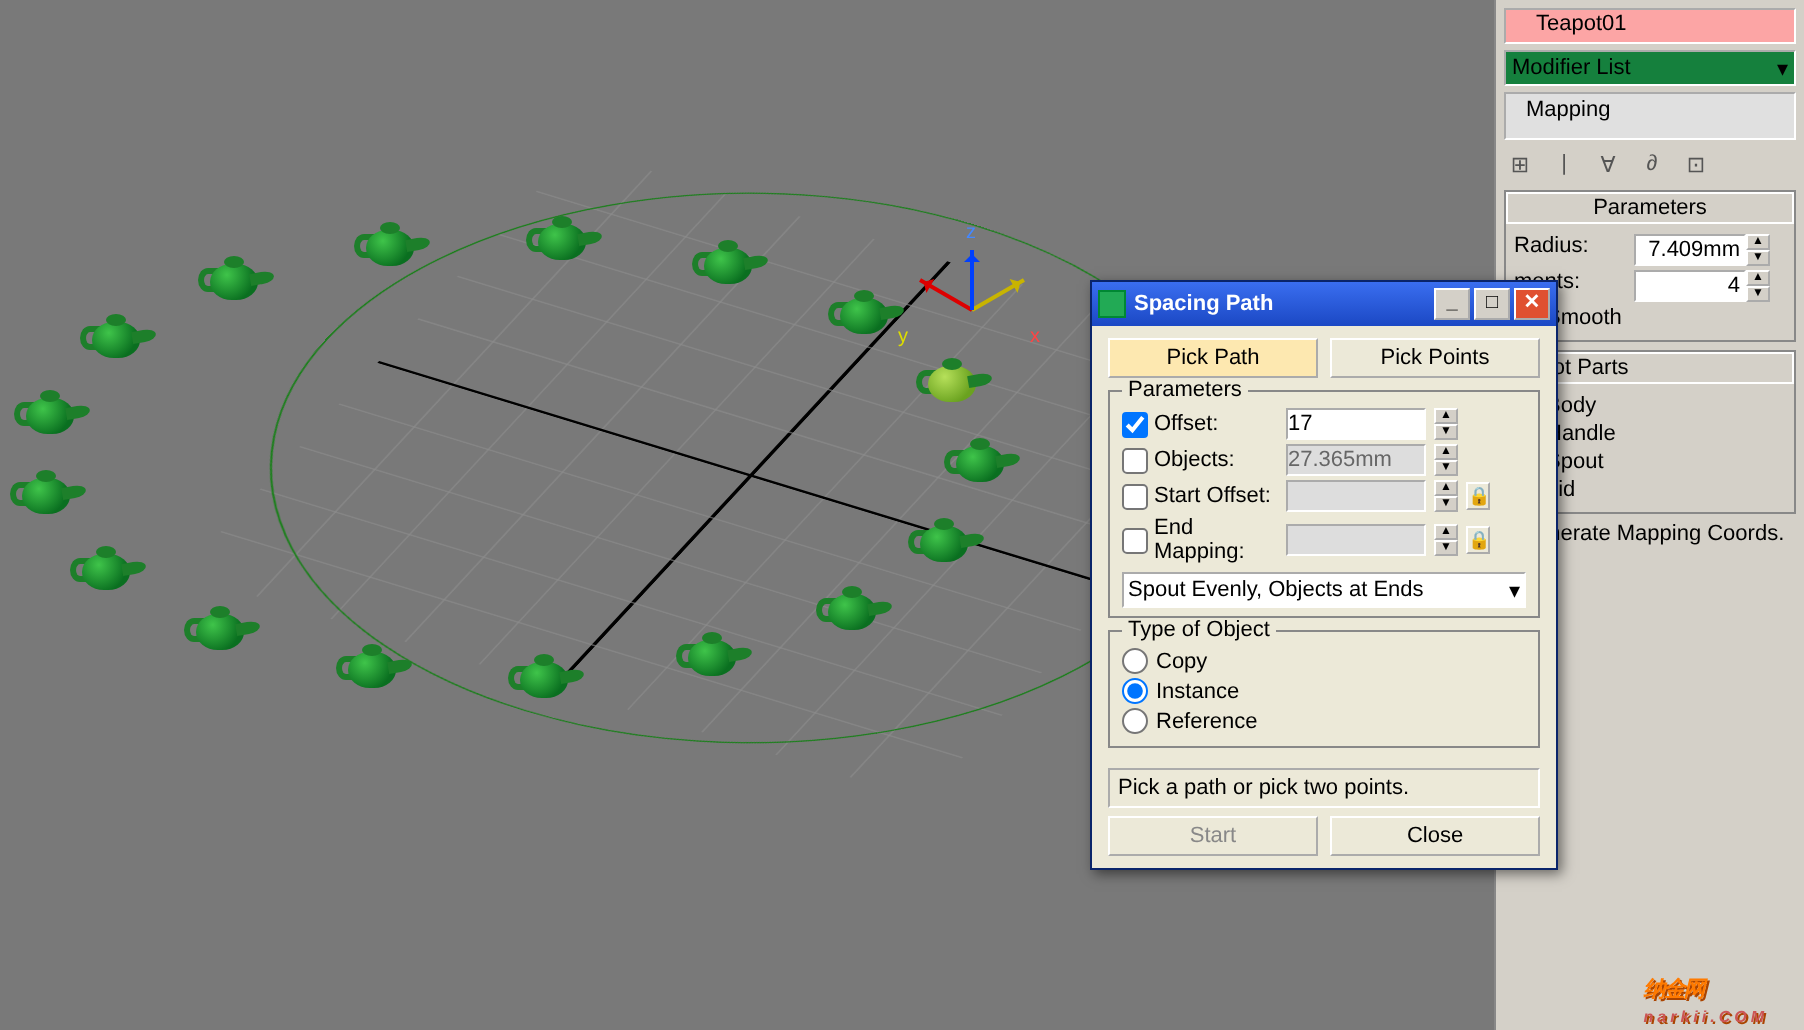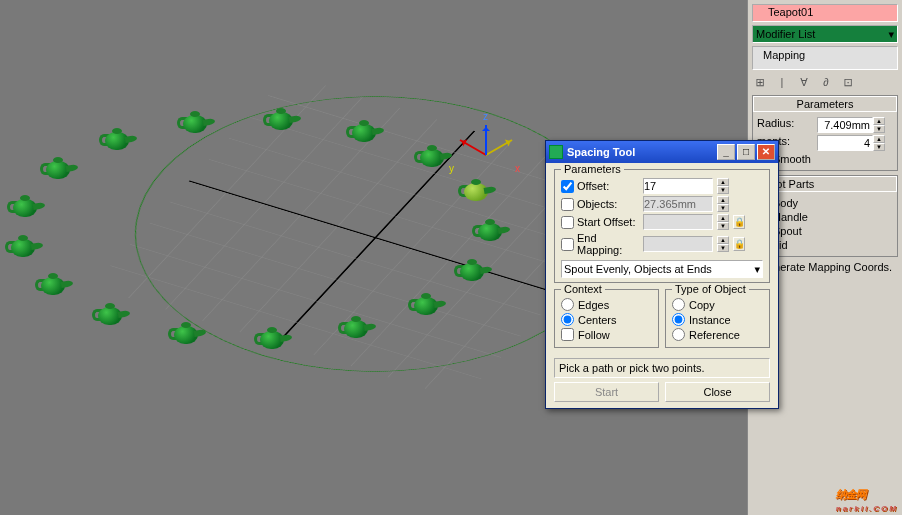--- a/index.html
+++ b/index.html
@@ -45,21 +45,21 @@
 .rollhead { background:#d4d0c8; border:1px solid #fff; text-align:center; padding:1px; }
 .rollbody { padding:3px 4px; }
 .prow { display:flex; gap:16px; margin:2px 0; }
 .prow label { flex:0 0 44px; }
 .spin { display:flex; }
 .spin input { width:56px; height:16px; border:1px inset #fff; background:#fff; text-align:right; padding-right:2px; }
 .spinbtns { display:flex; flex-direction:column; }
 .spinbtns span { width:12px; height:8px; border:1px outset #fff; font-size:6px; line-height:6px; text-align:center; background:#d4d0c8; }
 .chk { display:flex; align-items:center; gap:4px; margin:2px 0; }
 .chk input { width:12px; height:12px; }
-.watermark { position:absolute; right:4px; bottom:2px; font-size:22px; font-weight:bold; color:#ff7a00; font-style:italic; text-shadow:1px 1px 0 #aa4400; letter-spacing:-1px; pointer-events:none; }
+.watermark { position:absolute; right:18px; bottom:2px; font-size:22px; font-weight:bold; color:#ff7a00; font-style:italic; text-shadow:1px 1px 0 #aa4400; letter-spacing:-1px; pointer-events:none; }
 .watermark small{ display:block; font-size:8px; letter-spacing:2px; color:#c55; }
 
 
 .dialog { position:absolute; left:545px; top:140px; width:234px; background:#ece9d8; border:1px solid #0a246a; box-shadow:2px 2px 6px rgba(0,0,0,.5); }
 .titlebar { height:22px; background:linear-gradient(#3a6ef0,#1b48c4); color:#fff; font-weight:bold; display:flex; align-items:center; padding:0 3px; }
 .titlebar .ticon { width:14px; height:14px; background:#2a5; border:1px solid #083; margin-right:4px; }
 .titlebar .spacer { flex:1; }
 .tbtn { width:18px; height:16px; margin-left:2px; background:#d4d0c8; border:1px outset #fff; font-size:10px; line-height:13px; text-align:center; color:#000; }
 .tbtn.close { background:#e05030; color:#fff; }
 .dlgbody { padding:6px 8px; }
@@ -290,27 +290,31 @@
   </div>
   <div class="chk" style="margin-top:4px">
         <input type="checkbox" style="">
         <span>enerate Mapping Coords.</span>
       </div>
 </div>
 
 <div class="dialog">
   <div class="titlebar">
     <div class="ticon"></div>
-    <span>Spacing Tool</span>
+    <span>Spacing Path</span>
     <div class="spacer"></div>
     <div class="tbtn">_</div>
     <div class="tbtn">□</div>
     <div class="tbtn close">✕</div>
   </div>
   <div class="dlgbody">
+    <div class="btnrow">
+      <div class="beigebtn">Pick Path</div>
+      <div class="plainbtn">Pick Points</div>
+    </div>
 
     <div class="group">
       <span class="glabel">Parameters</span>
       <div class="paramrow">
         <span class="lbl">
               <input type="checkbox" checked="" style="">
               <span>Offset:</span>
             </span>
         <input type="text" value="17" style="">
         <div class="spinbtns">
@@ -354,35 +358,20 @@
         <div class="lock">🔒</div>
       </div>
       <div class="combo">
         <span>Spout Evenly, Objects at Ends</span>
         <span>▾</span>
       </div>
     </div>
 
     <div class="twocol">
       <div class="group">
-        <span class="glabel">Context</span>
-        <div class="radio">
-              <input type="radio" name="ctx" style="">
-              <span>Edges</span>
-            </div>
-        <div class="radio">
-              <input type="radio" name="ctx" checked="" style="">
-              <span>Centers</span>
-            </div>
-        <div class="radio">
-              <input type="checkbox" style="">
-              <span>Follow</span>
-            </div>
-      </div>
-      <div class="group">
         <span class="glabel">Type of Object</span>
         <div class="radio">
               <input type="radio" name="typ" style="">
               <span>Copy</span>
             </div>
         <div class="radio">
               <input type="radio" name="typ" checked="" style="">
               <span>Instance</span>
             </div>
         <div class="radio">

